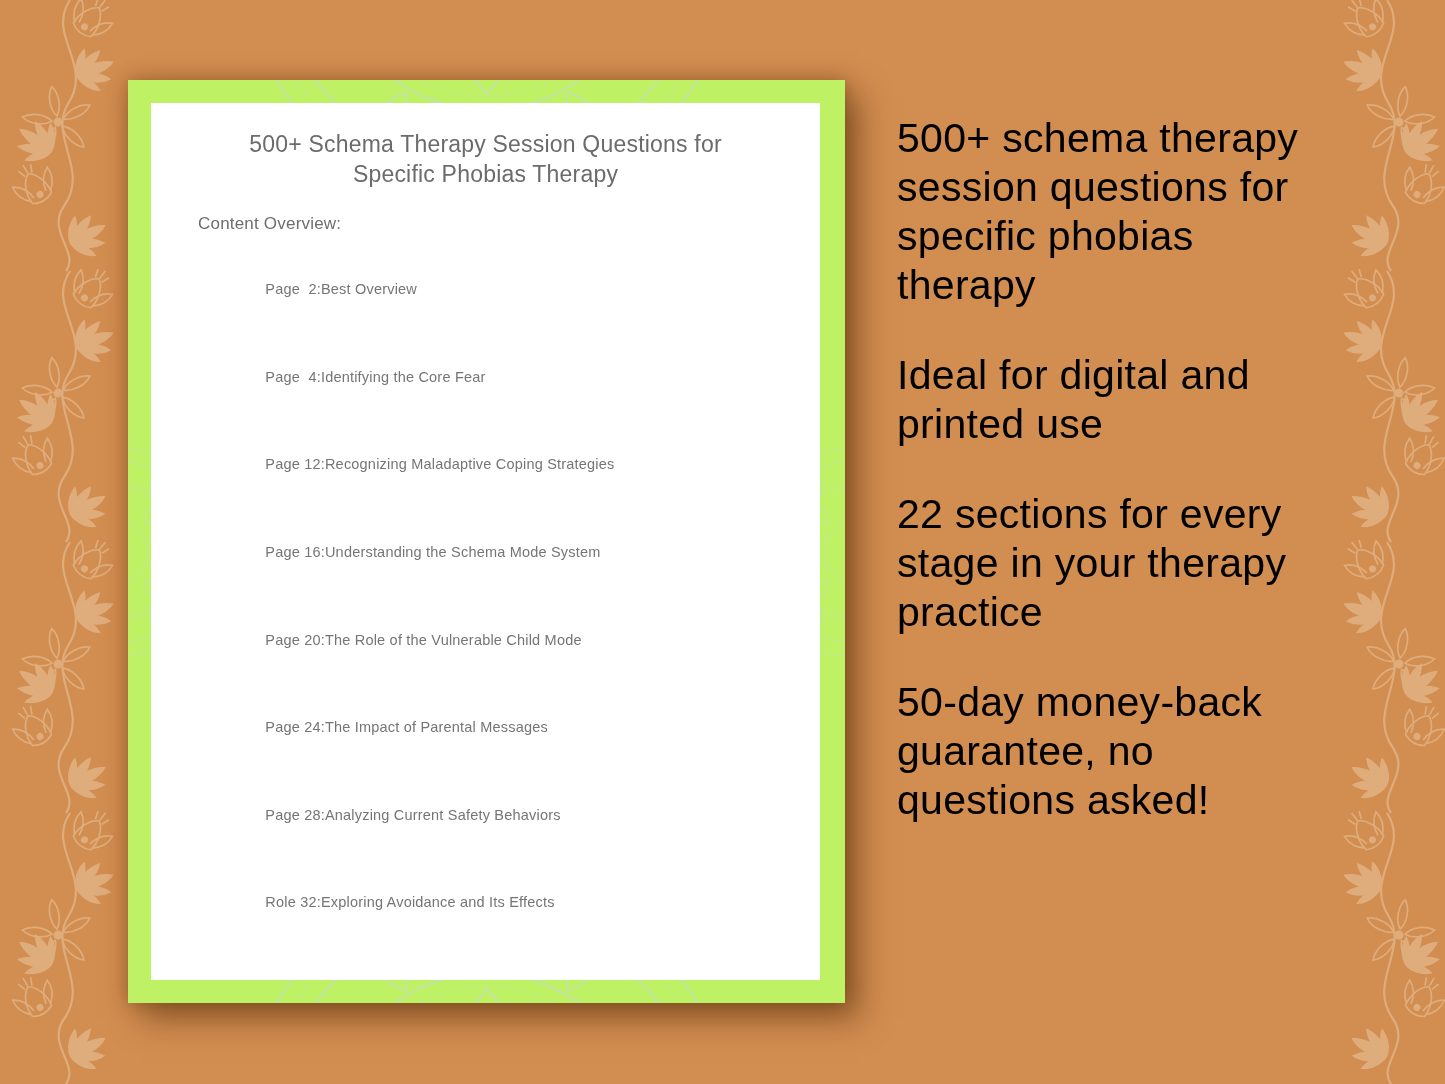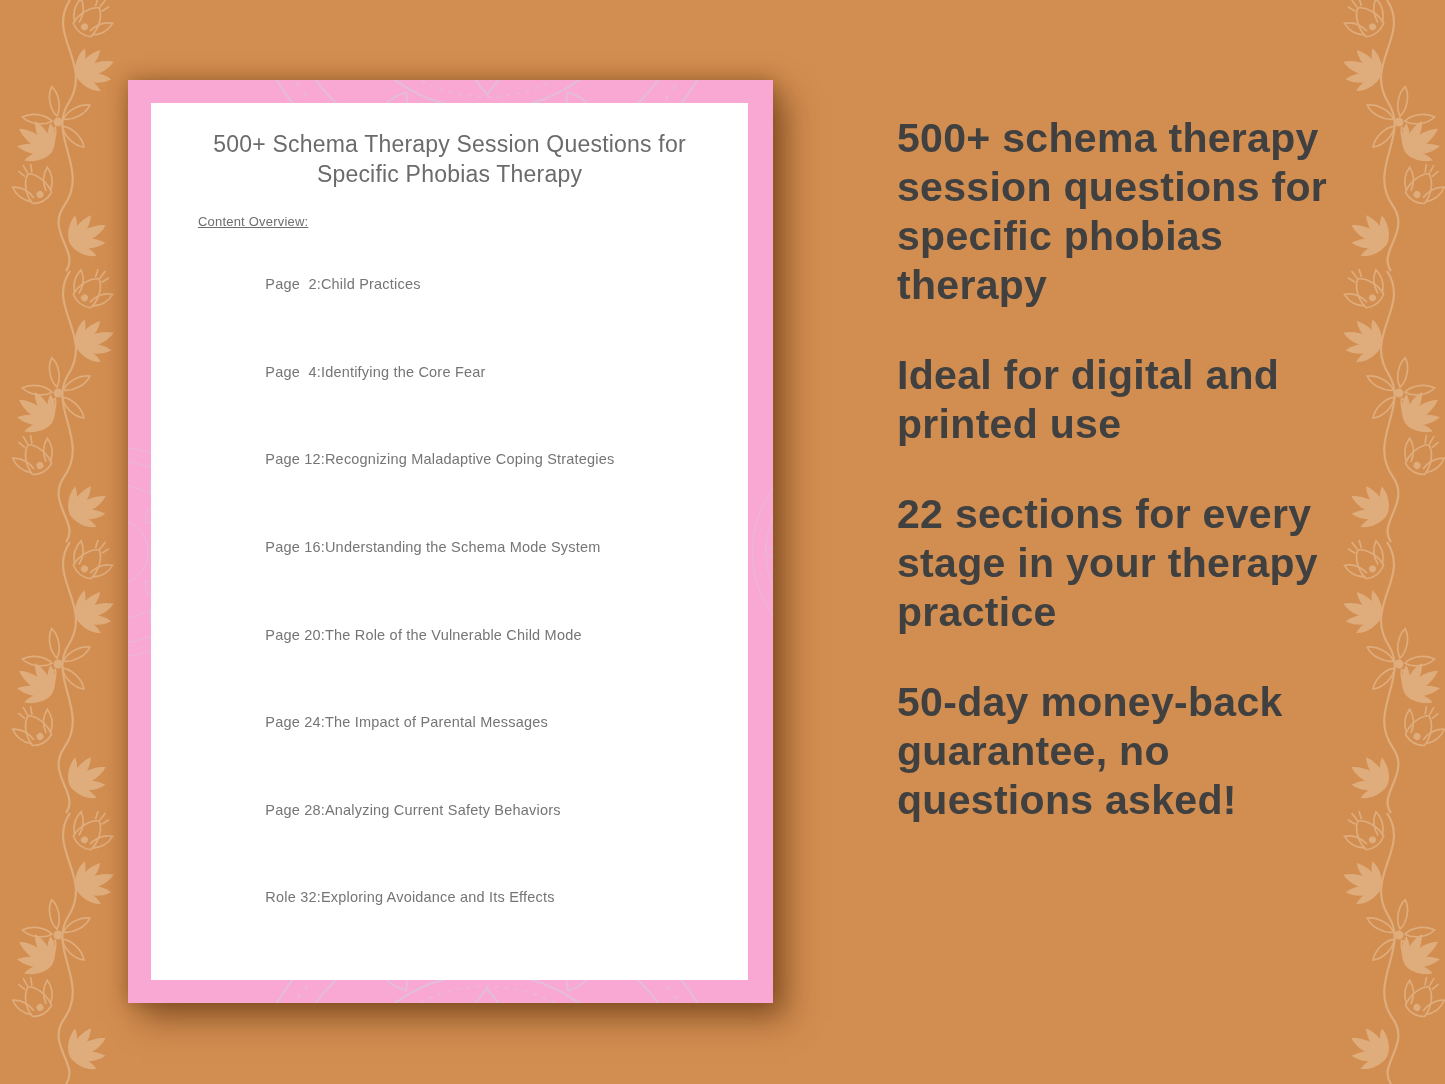--- a/index.html
+++ b/index.html
@@ -9,53 +9,53 @@
     font-family:"Liberation Sans",sans-serif;
   }
   .vine{position:absolute;top:0;opacity:.85;}
   .vine-left{left:6px;}
   .vine-right{right:-6px;}
   .vl{fill:#e2b284;stroke:none;}
   .vo{fill:none;stroke:#e2b284;stroke-width:1.7;}
   .vs{fill:none;stroke:#e2b284;stroke-width:2.2;}
 
   .page{
-    position:absolute;left:128px;top:80px;width:645px;height:923px;
-    background:#f9a8d4;
+    position:absolute;left:128px;top:80px;width:717px;height:923px;
+    background:#bef264;
     box-shadow:0 0 18px rgba(96,52,14,.45), 14px 16px 30px rgba(90,48,12,.55);
     overflow:hidden;
   }
   .wm{position:absolute;left:0;top:0;opacity:.55;}
   .mo{fill:none;stroke:#ccd3e2;stroke-width:1.6;}
 
   .page-inner{
     position:absolute;left:23px;top:23px;right:25px;bottom:23px;
     background:#ffffff;
   }
   .doc-title{
     margin:26px 30px 0;text-align:center;
     font-size:23px;line-height:30px;font-weight:500;color:#6b6b6b;
     white-space:pre-line;letter-spacing:.2px;
   }
   .overview{
     margin:25px 0 0 47px;
-    font-size:13px;color:#6e6e6e;letter-spacing:.2px;text-decoration:underline;
+    font-size:17px;color:#6e6e6e;letter-spacing:.2px;
   }
   .toc{margin:12px 0 0 72px;}
   .toc-row{
     line-height:29.2px;font-size:14.5px;color:#757575;
     white-space:pre;letter-spacing:.2px;
   }
   .toc-label{}
 
   .marketing{position:absolute;left:897px;top:114px;width:470px;}
   .mk{
     margin:0 0 41px 0;
-    font-size:41px;line-height:49px;color:#404040;
-    white-space:pre-line;letter-spacing:.3px;font-weight:700;
+    font-size:41px;line-height:49px;color:#000000;
+    white-space:pre-line;letter-spacing:.3px;font-weight:400;
   }
 </style>
 </head>
 <body>
 
 <svg class="vine vine-left" width="118" height="1084" viewBox="0 0 118 1084">
   <defs>
     <path id="lf" d="M0,0 C7,-9 9,-22 4,-32 C-3,-23 -5,-9 0,0 Z"></path>
     <g id="fan">
       <use href="#lf" class="vl" transform="rotate(-52) scale(0.9)"></use>
@@ -146,21 +146,21 @@
     <use href="#mandala" transform="translate(729,472) scale(0.46)"></use>
   </svg>
 
   <div class="page-inner">
     <h1 class="doc-title">500+ Schema Therapy Session Questions for
 Specific Phobias Therapy</h1>
     <div class="overview">Content Overview:</div>
     <div class="toc">
 
         <div class="toc-row">
-          <span class="toc-label">Page  2:</span><span class="toc-title">Child Practices</span>
+          <span class="toc-label">Page  2:</span><span class="toc-title">Best Overview</span>
         </div>
 
         <div class="toc-row">
           <span class="toc-label">Page  4:</span><span class="toc-title">Identifying the Core Fear</span>
         </div>
 
 
         <div class="toc-row">
           <span class="toc-label">Page 12:</span><span class="toc-title">Recognizing Maladaptive Coping Strategies</span>
         </div>

